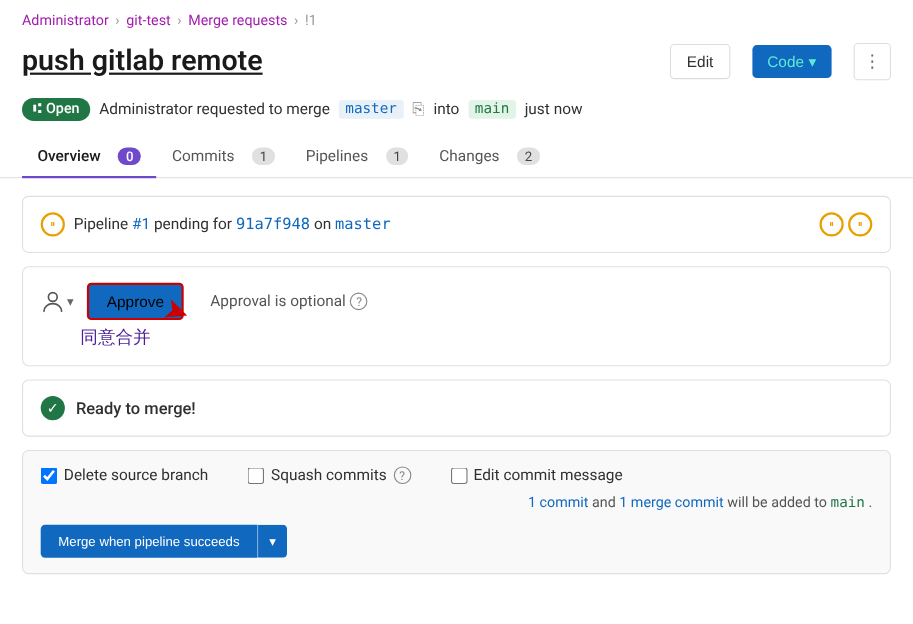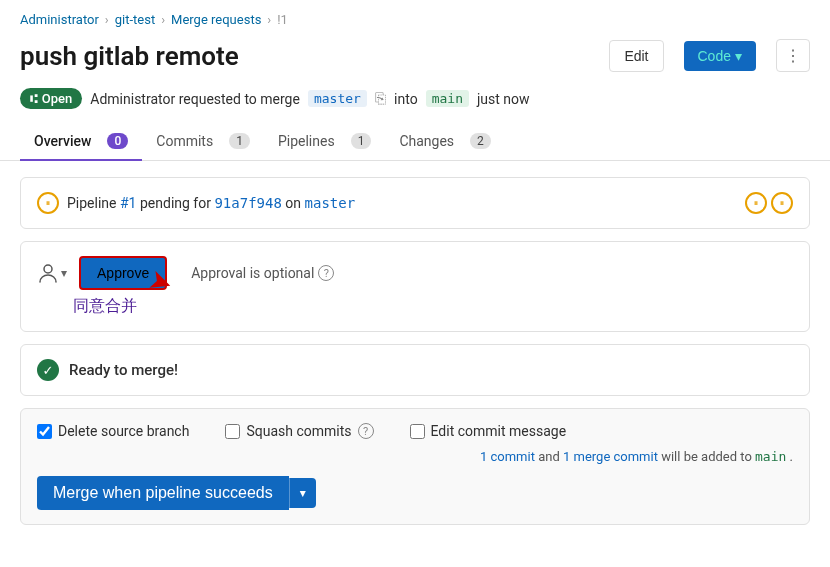--- a/index.html
+++ b/index.html
@@ -13,33 +13,34 @@
     }
 
     .breadcrumb {
       padding: 12px 20px 6px 20px;
       font-size: 13px;
       color: #666;
       display: flex;
       align-items: center;
       gap: 6px;
     }
-    .breadcrumb a { color: #0369a1; text-decoration: none; }
+    .breadcrumb a { color: #a21caf; text-decoration: none; }
     .breadcrumb span { color: #999; }
 
     .page-header {
       padding: 6px 20px 12px 20px;
       display: flex;
       align-items: center;
       justify-content: space-between;
     }
     .page-title {
       font-size: 26px;
       font-weight: 600;
       color: #1a1a1a;
+      text-decoration: underline;
     }
     .header-actions {
       display: flex;
       align-items: center;
       gap: 20px;
     }
     .btn-edit {
       padding: 7px 14px;
       border: 1px solid #ddd;
       background: #fff;
@@ -252,21 +253,21 @@
       align-items: center;
       gap: 0;
     }
     .btn-merge {
       padding: 8px 16px;
       background: #1068bf;
       color: #fff;
       border: none;
       border-radius: 4px 0 0 4px;
       cursor: pointer;
-      font-size: 16px;
+      font-size: 12px;
       font-weight: 500;
     }
     .btn-merge-dropdown {
       padding: 8px 10px;
       background: #1068bf;
       color: #fff;
       border: none;
       border-radius: 0 4px 4px 0;
       border-left: 1px solid rgba(255,255,255,0.3);
       cursor: pointer;

